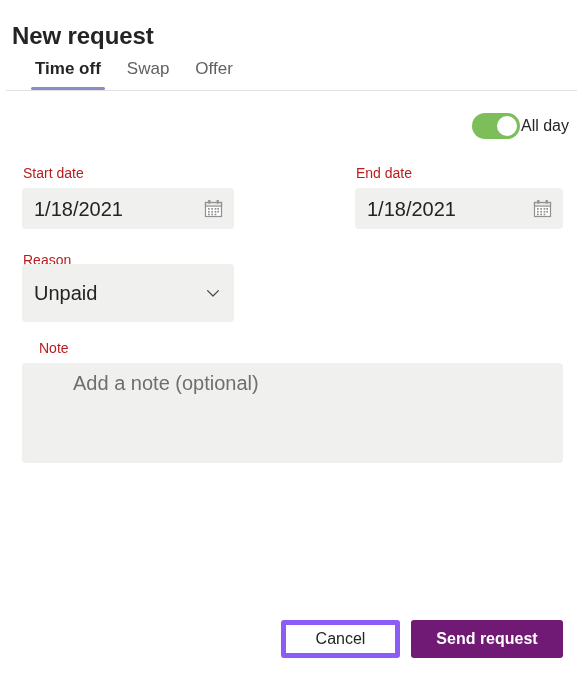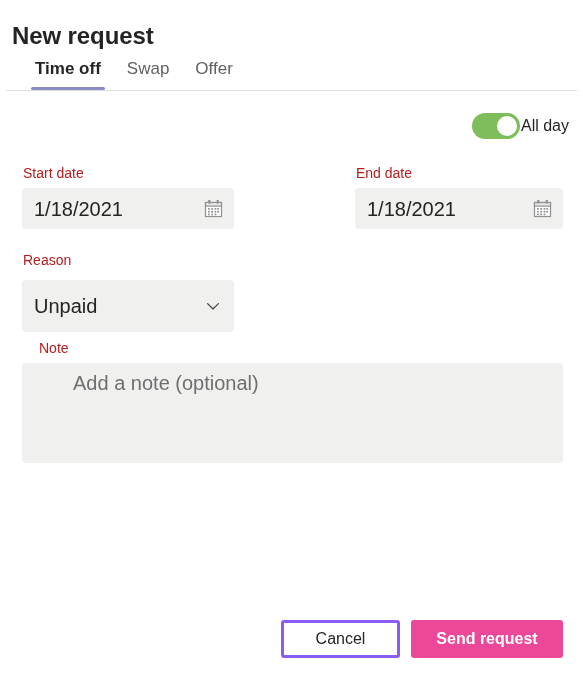--- a/index.html
+++ b/index.html
@@ -136,21 +136,21 @@
   }
   .input-value.placeholder {
     color: #6f6f6f;
   }
 
   .field-start-label { left: 23px; top: 164px; }
   .field-start-box   { left: 22px; top: 188px; width: 212px; height: 41px; }
   .field-end-label   { left: 356px; top: 164px; }
   .field-end-box     { left: 355px; top: 188px; width: 208px; height: 41px; }
   .field-reason-label{ left: 23px; top: 251px; }
-  .field-reason-box  { left: 22px; top: 280px; width: 212px; height: 52px; cursor: pointer; }
+  .field-reason-box  { left: 22px; top: 264px; width: 212px; height: 58px; cursor: pointer; }
   .field-note-label  { left: 39px; top: 339px; }
   .field-note-box    { left: 22px; top: 363px; width: 541px; height: 100px; align-items: flex-start; padding-left: 39px; }
   .field-note-box .input-value {
     padding-top: 10px;
     flex: none;
     width: 100%;
   }
 
   .icon-slot {
     width: 42px;
@@ -186,25 +186,25 @@
     align-items: center;
     justify-content: center;
     height: 38px;
     padding: 0 18px;
     border: none;
     white-space: nowrap;
   }
   .btn-secondary {
     background: #ffffff;
     color: #252423;
-    border: 3px solid #8b5cf6;
+    border: 5px solid #8b5cf6;
     min-width: 119px;
   }
   .btn-primary {
-    background: #ec4899;
+    background: #701a75;
     color: #ffffff;
     font-weight: bold;
     min-width: 152px;
   }
 </style>
 </head>
 <body>
 
 <div class="page-title">New request</div>
 

